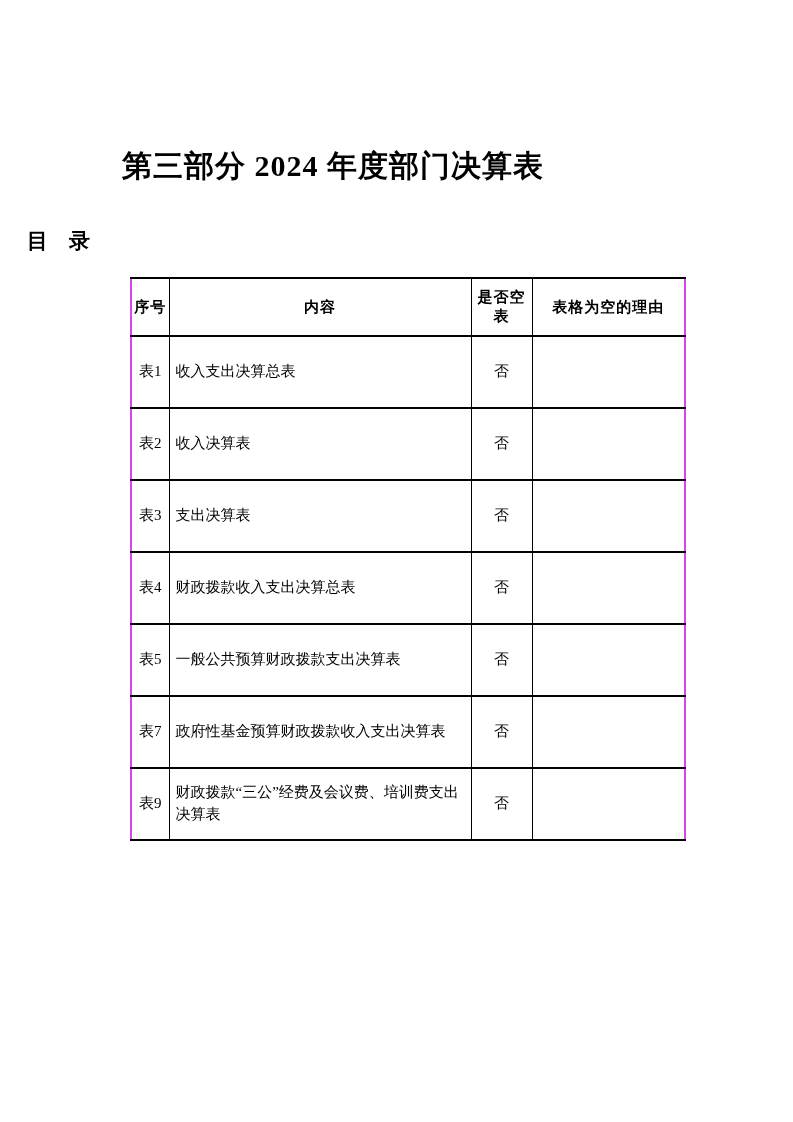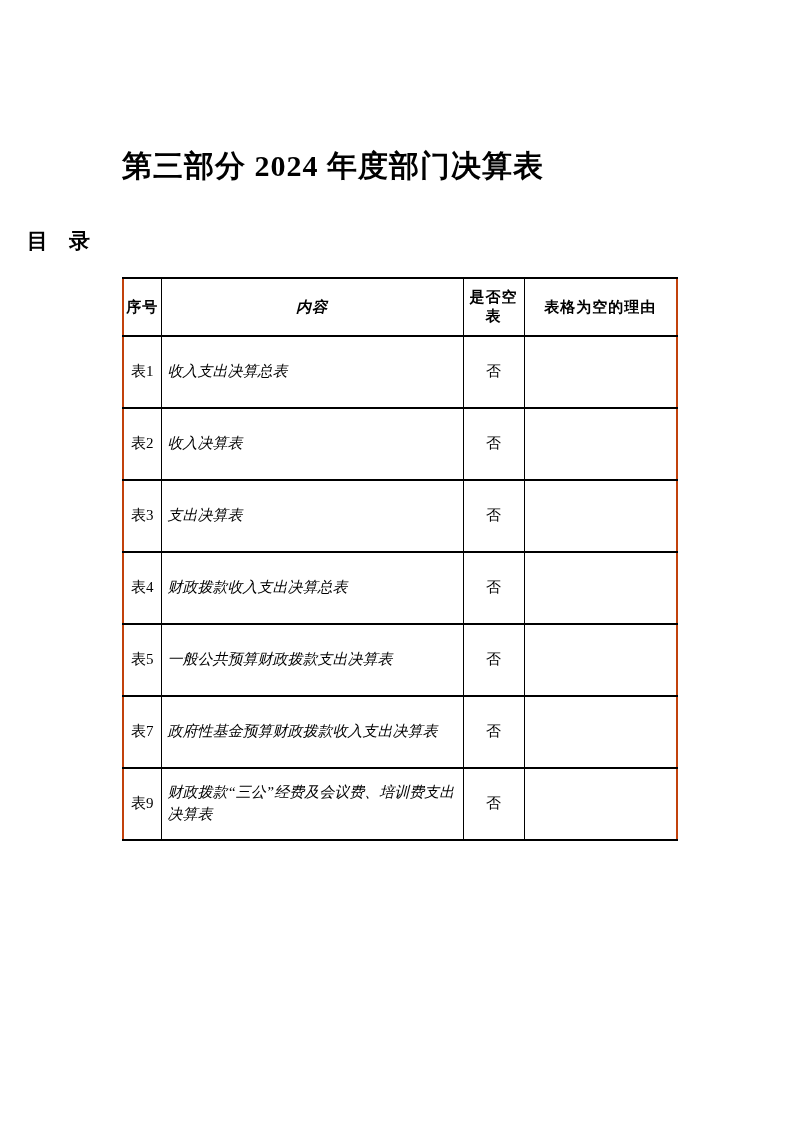--- a/index.html
+++ b/index.html
@@ -31,25 +31,25 @@
     width: 793px;
     text-align: left;
     font-family: "Liberation Sans", "DejaVu Sans", sans-serif;
     font-weight: bold;
     font-size: 21px;
     margin-left: 27px;
   }
   table.toc-table {
     position: absolute;
     top: 277px;
-    left: 122px;
+    left: 130px;
     width: 554px;
     border-collapse: collapse;
     table-layout: fixed;
-    border: 2px solid #c2410c;
+    border: 2px solid #d946ef;
   }
   .toc-table th, .toc-table td {
     border: 1px solid #000;
     border-top-width: 2px;
     border-bottom-width: 2px;
     overflow: hidden;
     vertical-align: middle;
   }
   .toc-table th {
     height: 58px;
@@ -59,21 +59,21 @@
     text-align: center;
     letter-spacing: 1px;
   }
   .toc-table td {
     height: 72px;
     font-family: "Liberation Serif", "DejaVu Serif", serif;
     font-size: 15px;
     line-height: 1.45;
   }
   .c-no     { text-align: center; }
-  .c-content{ text-align: left; padding: 12px 6px; font-style: italic; }
+  .c-content{ text-align: left; padding: 12px 6px; }
   .c-empty  { text-align: center; }
   .c-reason { text-align: center; }
   .pos-rel  { position: relative; }
   .comment-marker {
     position: absolute;
     top: 1px;
     left: 1px;
     width: 0;
     height: 0;
     border-top: 6px solid #008000;   

